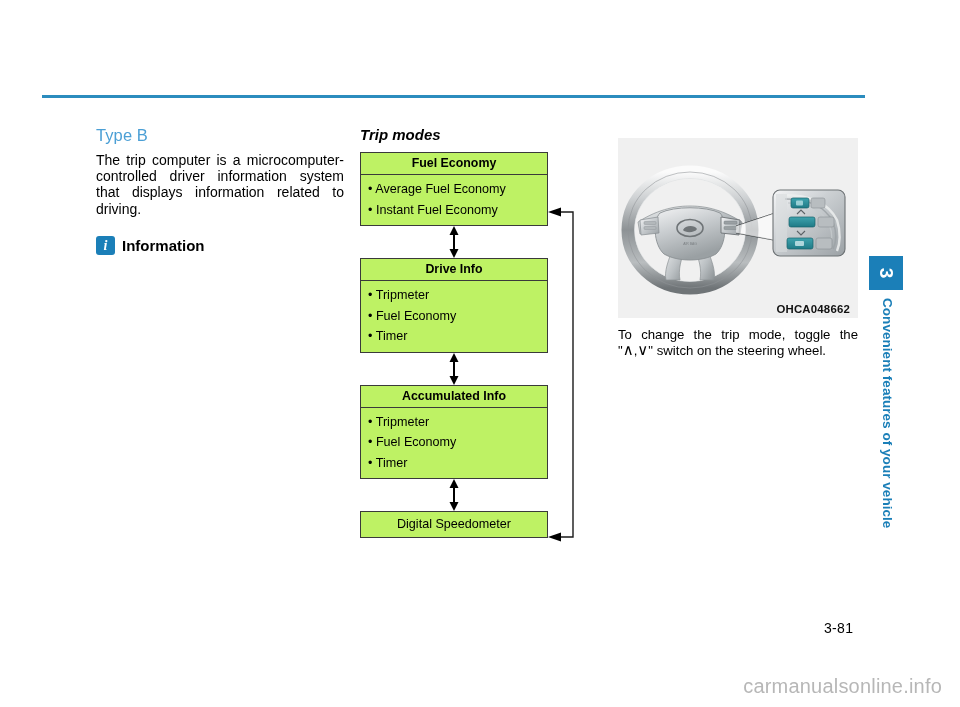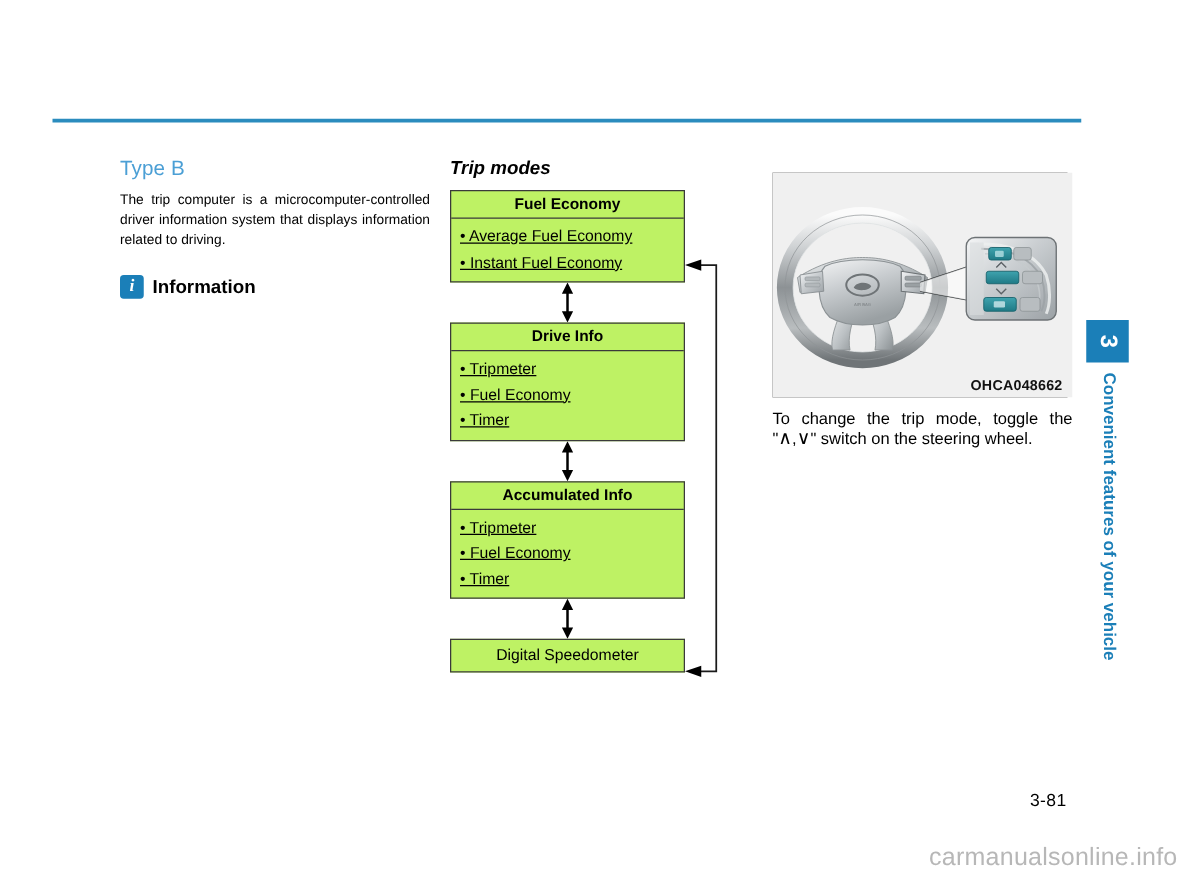--- a/index.html
+++ b/index.html
@@ -53,21 +53,21 @@
 
   
   .h-typeb {
     font-size: 16.5px;
     font-weight: normal;
     color: #4b9fd5;
     margin: 0 0 7px 0;
     letter-spacing: .1px;
   }
   .body-p {
-    font-size: 11px;
+    font-size: 14px;
     line-height: 16.2px;
     color: #000;
     margin: 0;
     text-align: justify;
     text-justify: inter-word;
   }
 
   .info-head {
     display: flex;
     align-items: center;
@@ -132,21 +132,20 @@
     border-bottom: 1.2px solid #3a3a3a;
   }
   .fbox-body {
     padding: 4px 0 5px 7px;
   }
   .fbox-body .li {
     font-size: 12.6px;
     line-height: 20.5px;
     color: #000;
     white-space: nowrap;
-    text-decoration: underline;
   }
   .fbox-single {
     text-align: center;
     font-size: 12.6px;
     color: #000;
     padding: 5px 0 6px 0;
   }
 
   
   .darrow {
@@ -232,21 +231,20 @@
   }
 
   
   #page-num {
     position: absolute;
     left: 824px;
     top: 620px;
     font-size: 14px;
     color: #000;
     letter-spacing: .3px;
-    margin-top: 12px;
   }
   #watermark {
     position: absolute;
     right: 18px;
     top: 675px;
     font-size: 20px;
     color: #b7b7b7;
     letter-spacing: .2px;
   }
 </style>

